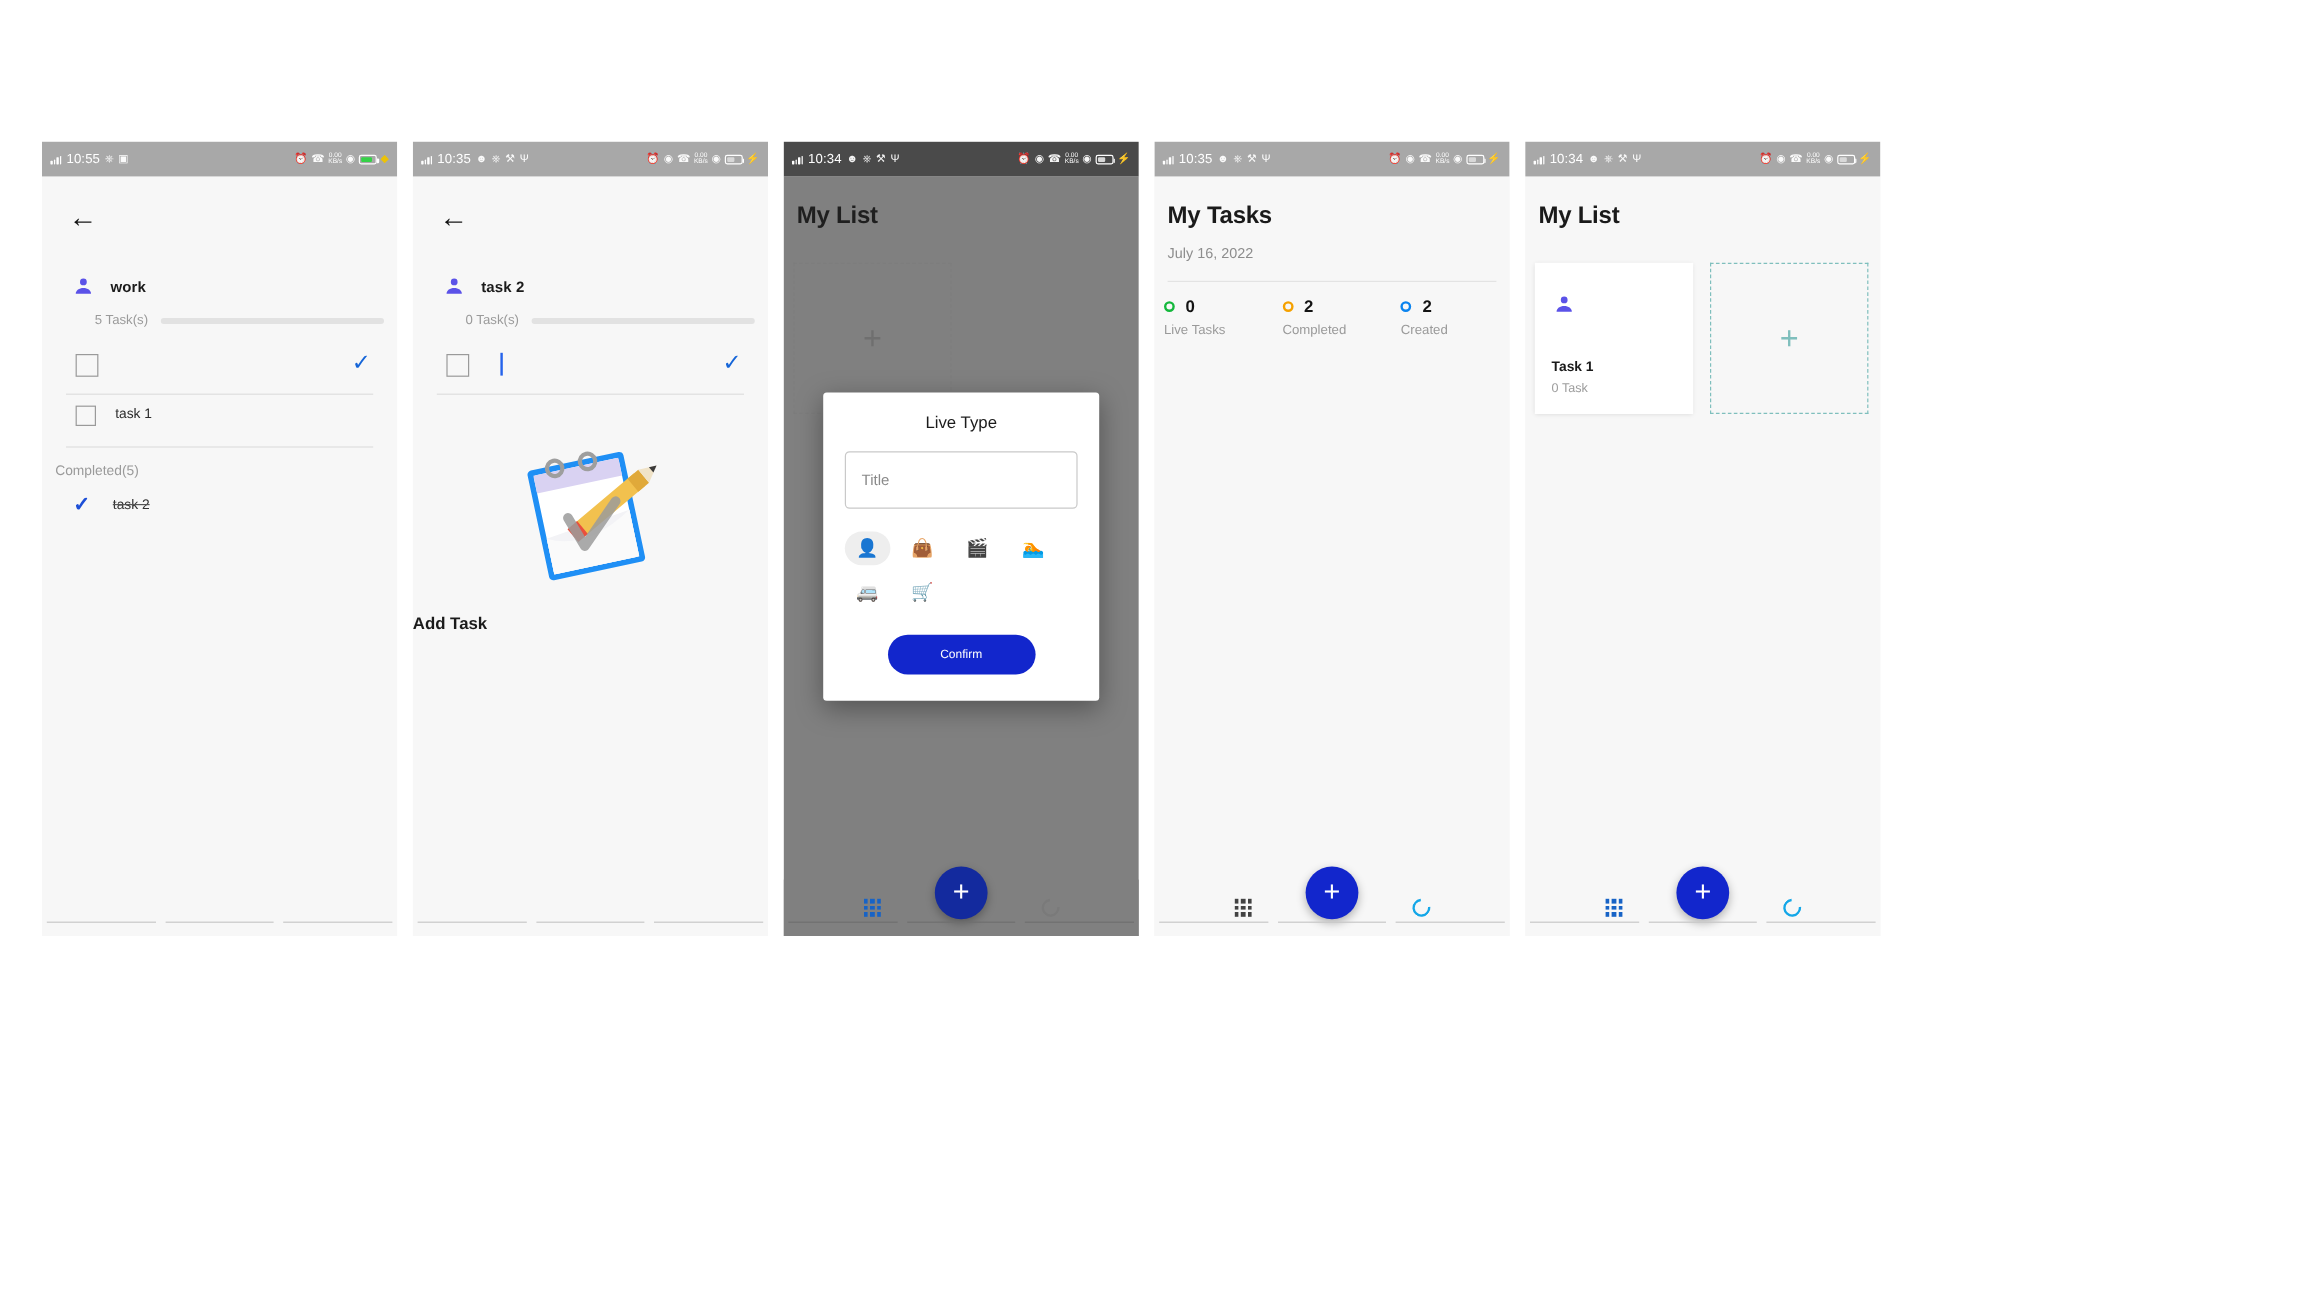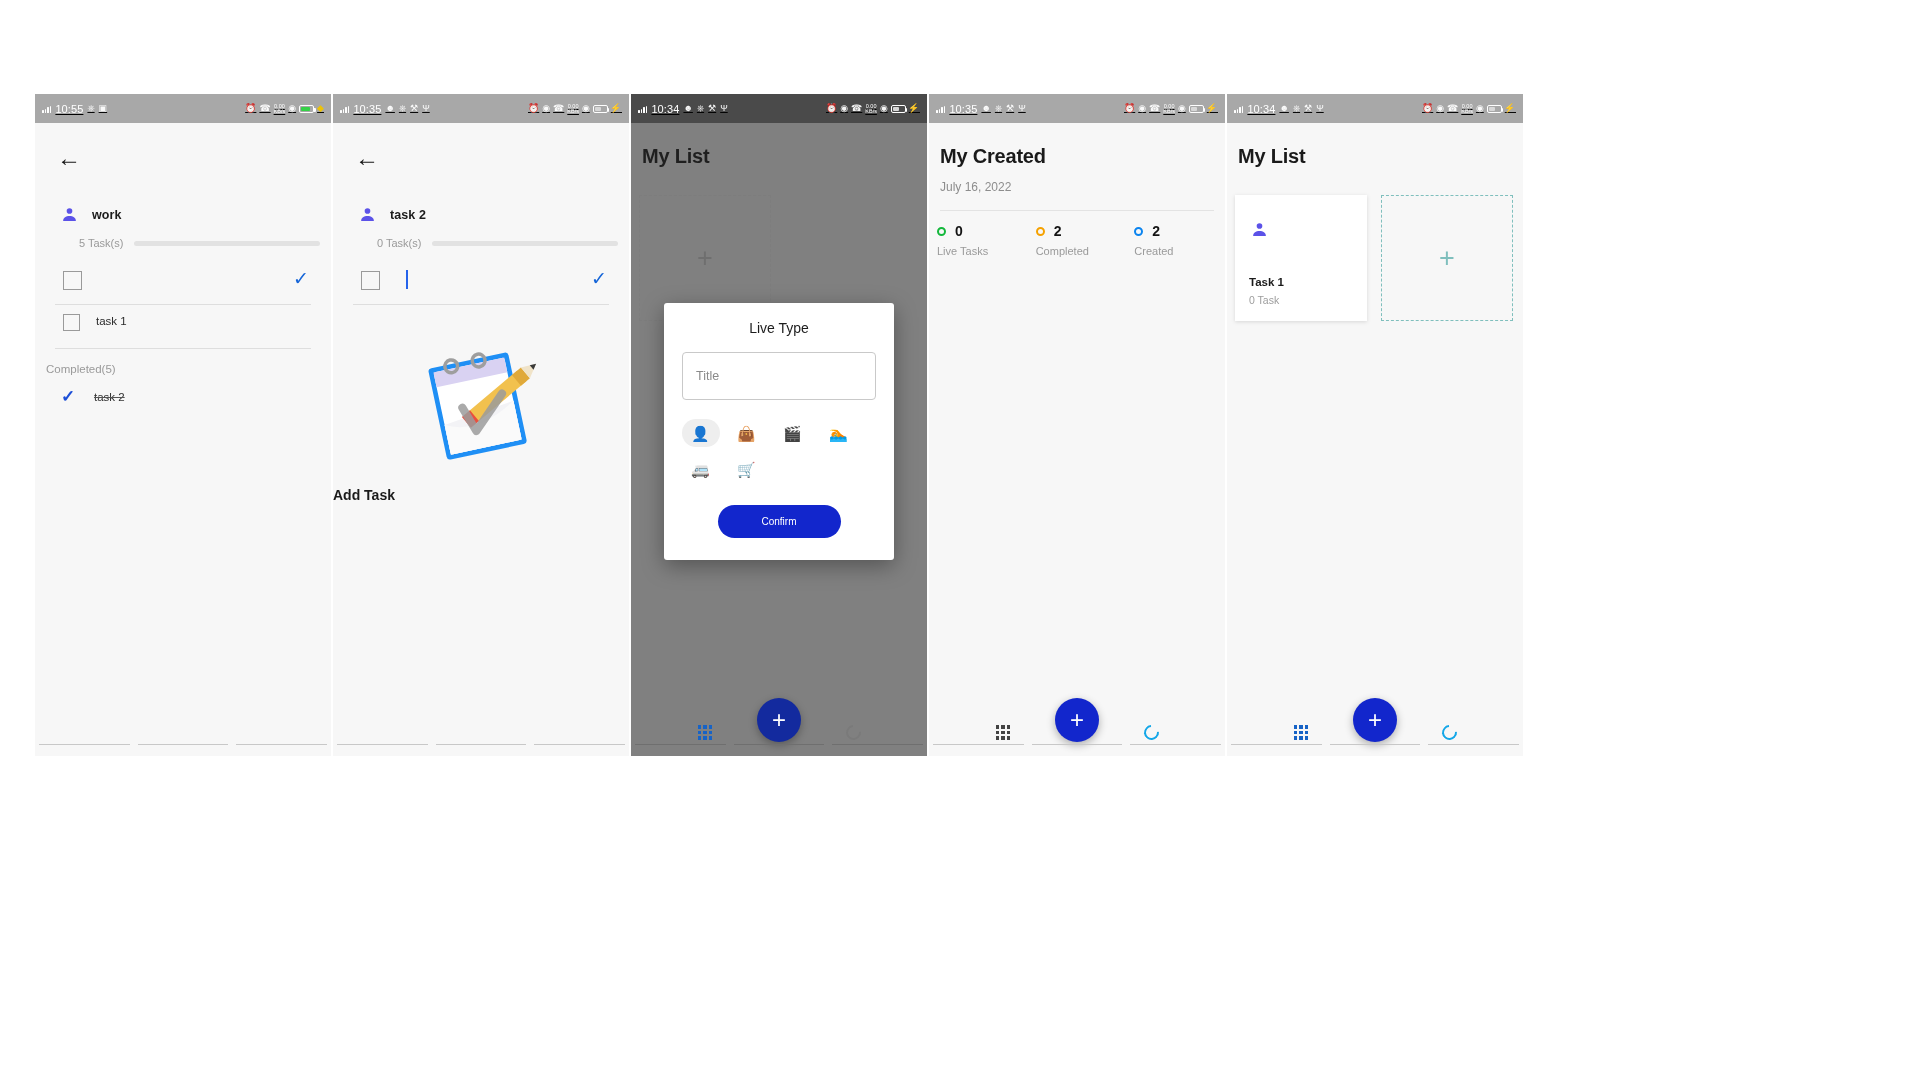--- a/index.html
+++ b/index.html
@@ -9,25 +9,24 @@
     font-family: "Liberation Sans", sans-serif;
     overflow: hidden;
   }
   .stage {
     position: relative;
     width: 1920px; height: 1080px;
     background: #ffffff;
   }
   .strip {
     position: absolute;
-    left: 35px; top: 94px;
+    left: 35px; top: 118px;
     width: 1488px; height: 662px;
     display: flex;
-    gap: 2px;
-    text-decoration: underline;
+    gap: 13px;
   }
   .phone {
     position: relative;
     width: 296px; height: 662px;
     background: #f7f7f7;
     overflow: hidden;
     flex: 0 0 296px;
   }
 
   
@@ -462,21 +461,21 @@
             </span>
           <span class="sb-ico">◉</span>
           <span class="batt">
               <i style="width:6px;background:#d8d8d8"></i>
             </span>
           <span class="sb-ico">⚡</span>
         </div>
       </div>
 
       <div class="screen">
-        <div class="bigtitle">My Created</div>
+        <div class="bigtitle">My Tasks</div>
         <div class="subdate">July 16, 2022</div>
         <div class="hdrline"></div>
 
         <div class="stats">
           <div class="stat">
             <div class="stat-top">
               <span class="ring" style="border-color:#14b83c"></span>
               <span class="stat-val">0</span>
             </div>
             <div class="stat-lab">Live Tasks</div>

